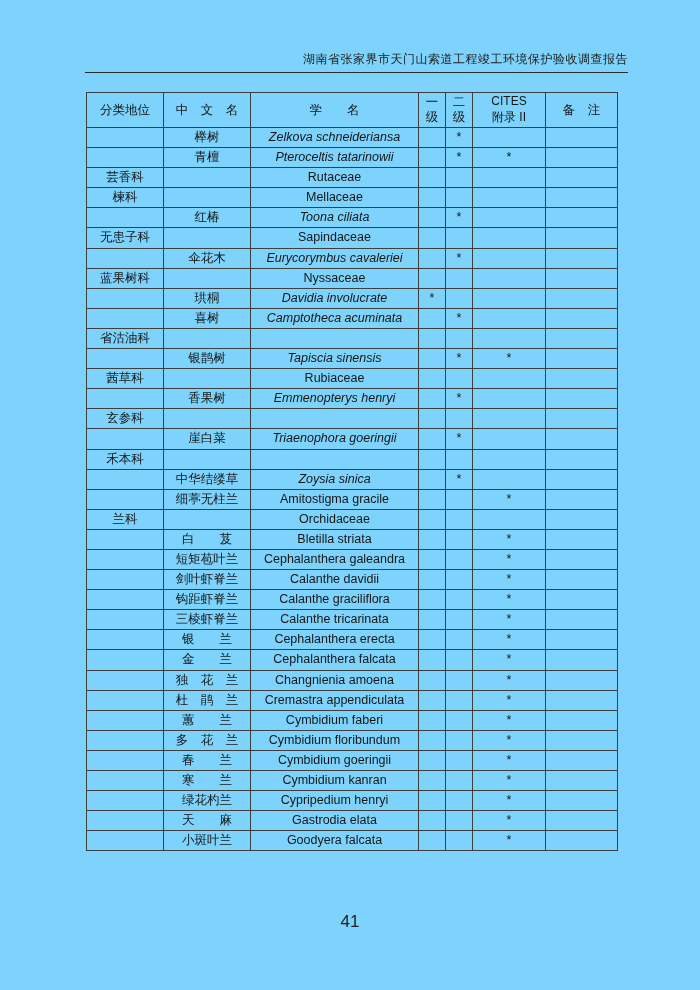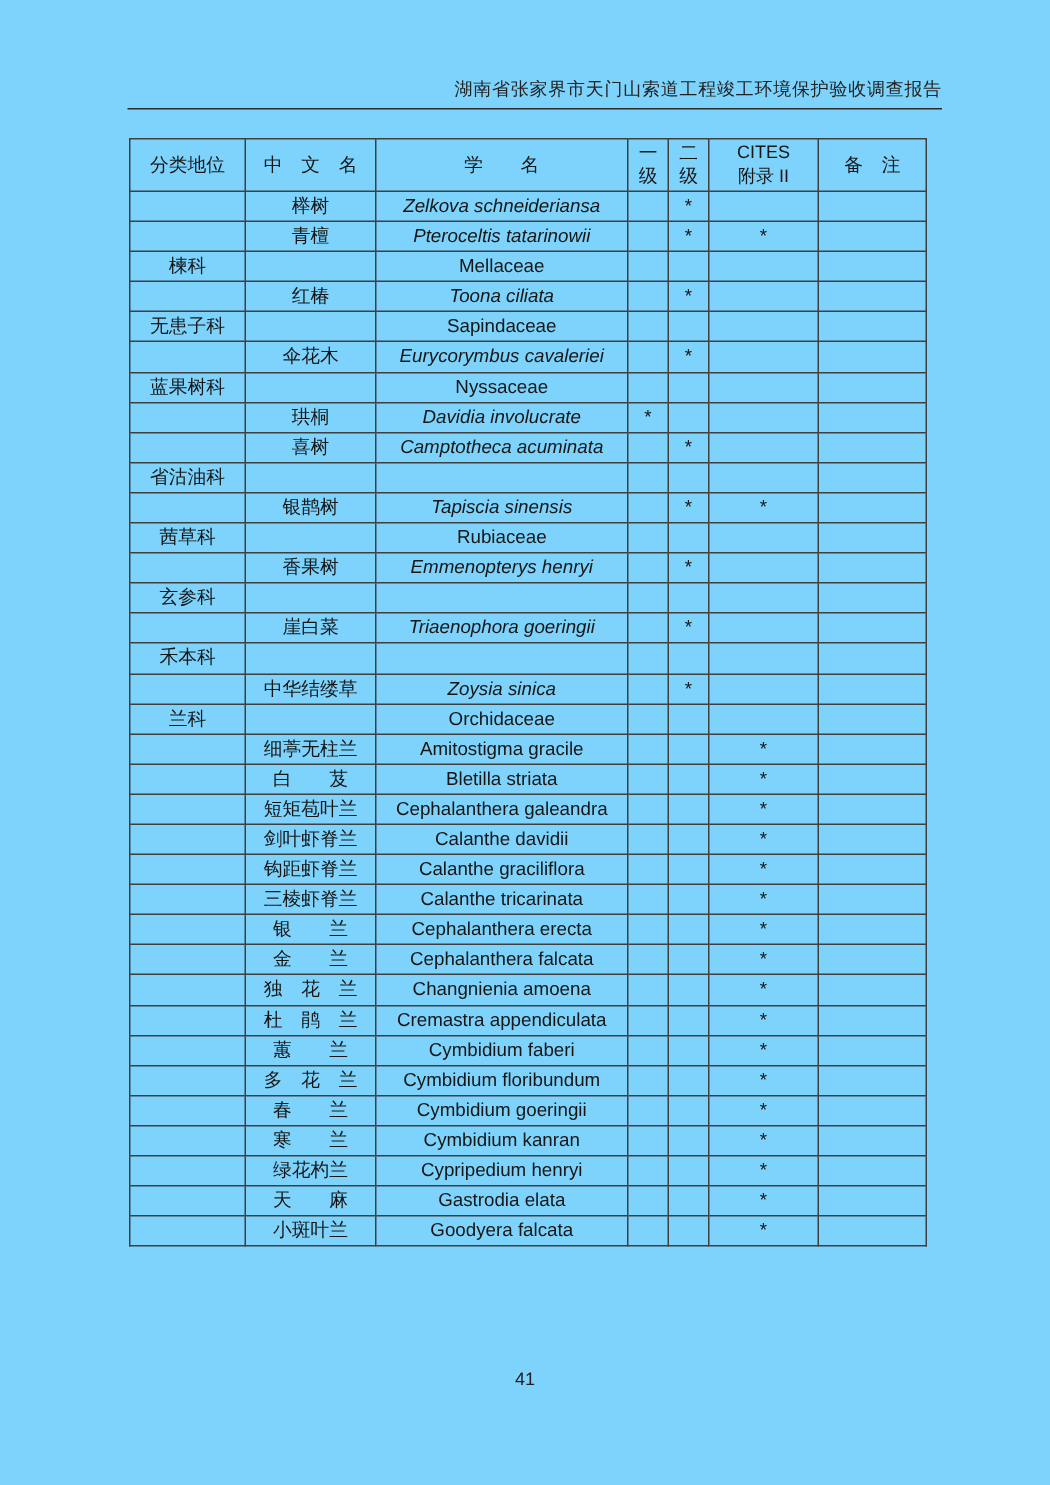--- a/index.html
+++ b/index.html
@@ -28,21 +28,21 @@
     overflow:hidden;white-space:nowrap;
   }
   .species-table thead th{height:34px;font-size:12.5px;line-height:1.3;}
   .species-table tbody td{height:19.1px;font-size:12.5px;line-height:19.1px;}
   .cell-sci{font-style:normal;}
   .cell-sci.italic{font-style:italic;}
   .vstack{display:inline-block;width:1.1em;line-height:1.2;white-space:normal;vertical-align:middle;}
   .cites-head div{line-height:1.3;font-size:12px;}
   .star-cell{font-size:13.5px;}
   
-  .page-number{position:absolute;left:0;top:912px;width:100%;text-align:center;font-size:12px;color:#222;}
+  .page-number{position:absolute;left:0;top:912px;width:100%;text-align:center;font-size:17px;color:#222;}
 </style>
 </head>
 <body>
 
 <div class="page">
 
   <div class="running-head">
     <div class="head-title">湖南省张家界市天门山索道工程竣工环境保护验收调查报告</div>
     <div class="head-rule"></div>
   </div>
@@ -85,20 +85,29 @@
     <tr>
       <td></td>
       <td>青檀</td>
       <td class="cell-sci italic">Pteroceltis tatarinowii</td>
       <td class="star-cell"></td>
       <td class="star-cell">*</td>
       <td class="star-cell">*</td>
       <td></td>
     </tr>
 
+    <tr>
+      <td>芸香科</td>
+      <td></td>
+      <td class="cell-sci">Rutaceae</td>
+      <td class="star-cell"></td>
+      <td class="star-cell"></td>
+      <td class="star-cell"></td>
+      <td></td>
+    </tr>
 
 
     <tr>
       <td>楝科</td>
       <td></td>
       <td class="cell-sci">Mellaceae</td>
       <td class="star-cell"></td>
       <td class="star-cell"></td>
       <td class="star-cell"></td>
       <td></td>
@@ -238,40 +247,40 @@
       <td></td>
       <td>中华结缕草</td>
       <td class="cell-sci italic">Zoysia sinica</td>
       <td class="star-cell"></td>
       <td class="star-cell">*</td>
       <td class="star-cell"></td>
       <td></td>
     </tr>
 
     <tr>
-      <td>兰科</td>
-      <td></td>
-      <td class="cell-sci">Orchidaceae</td>
-      <td class="star-cell"></td>
-      <td class="star-cell"></td>
-      <td class="star-cell"></td>
-      <td></td>
-    </tr>
-
-    <tr>
       <td></td>
       <td>细葶无柱兰</td>
       <td class="cell-sci">Amitostigma gracile</td>
       <td class="star-cell"></td>
       <td class="star-cell"></td>
       <td class="star-cell">*</td>
       <td></td>
     </tr>
 
     <tr>
+      <td>兰科</td>
+      <td></td>
+      <td class="cell-sci">Orchidaceae</td>
+      <td class="star-cell"></td>
+      <td class="star-cell"></td>
+      <td class="star-cell"></td>
+      <td></td>
+    </tr>
+
+    <tr>
       <td></td>
       <td>白　　芨</td>
       <td class="cell-sci">Bletilla striata</td>
       <td class="star-cell"></td>
       <td class="star-cell"></td>
       <td class="star-cell">*</td>
       <td></td>
     </tr>
 
     <tr>

